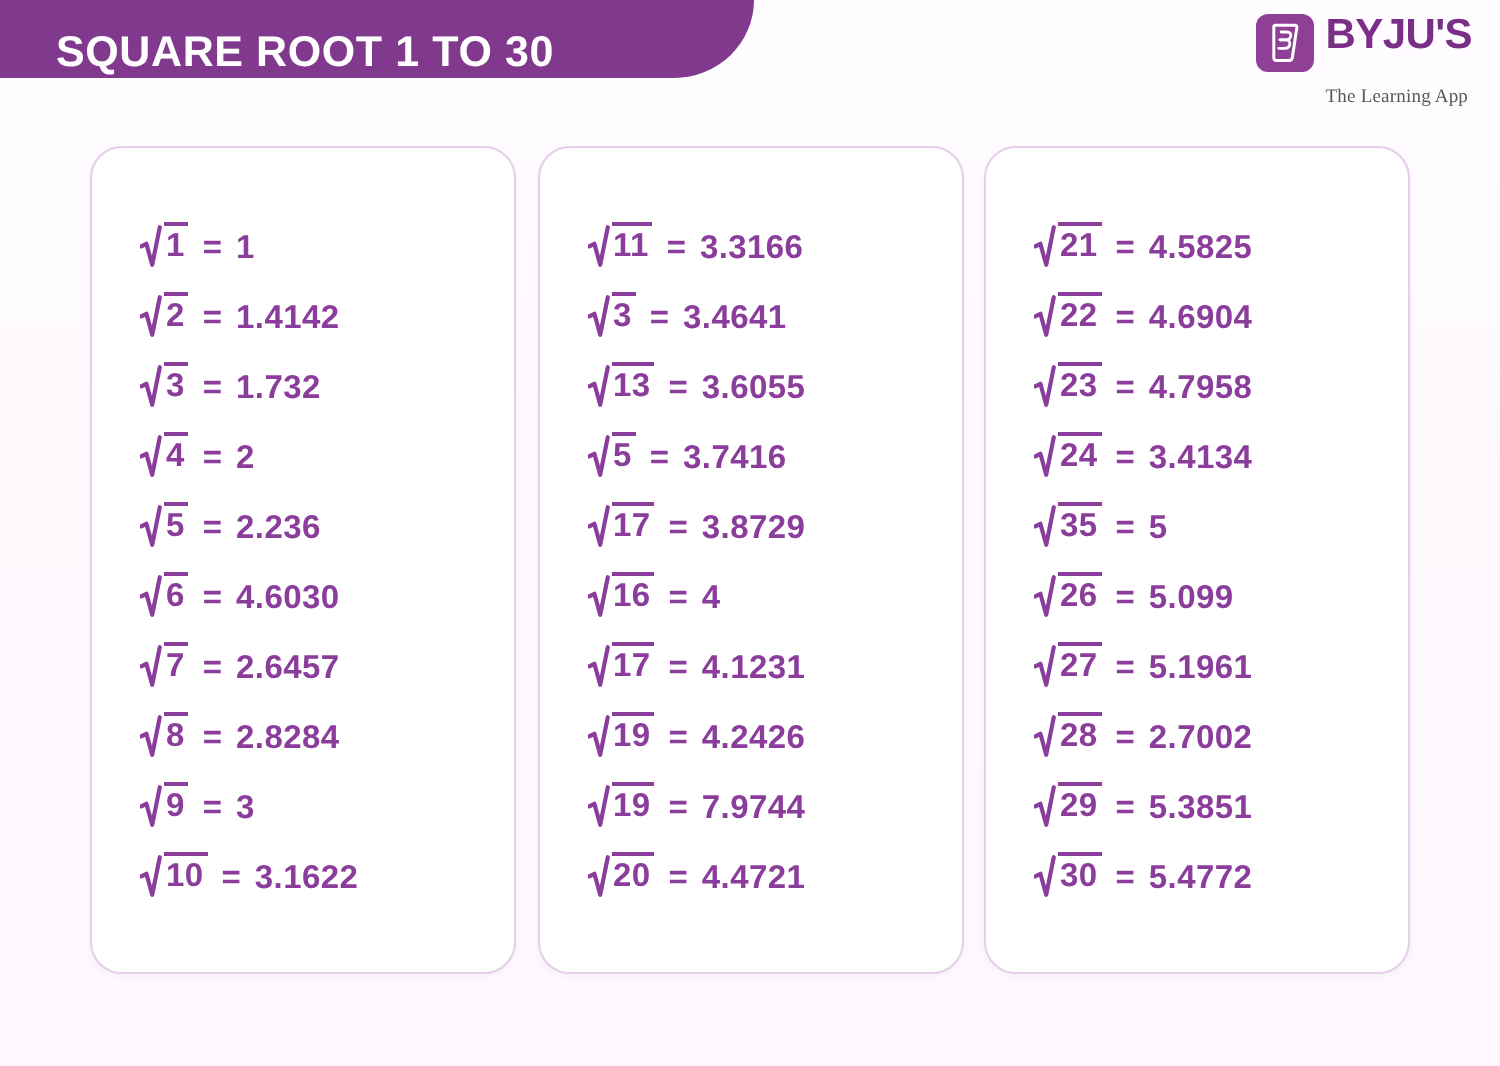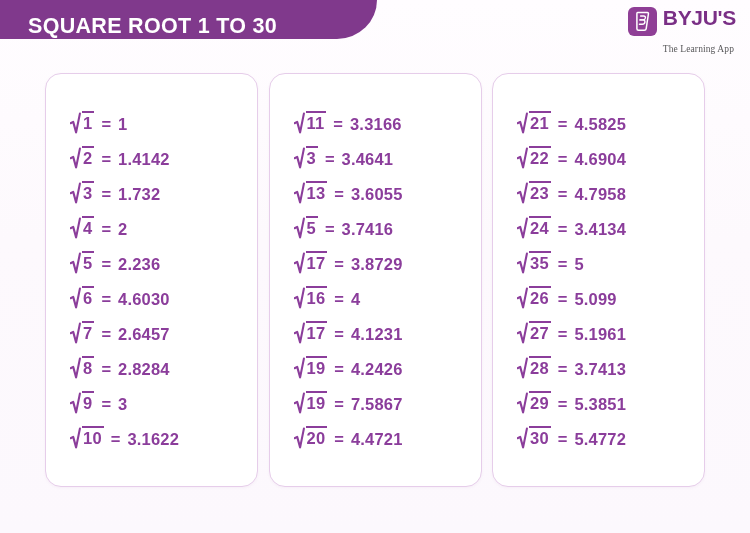--- a/index.html
+++ b/index.html
@@ -359,21 +359,21 @@
           <span class="val">4.2426</span>
         </div>
         <div class="row">
           <span class="radical">
             <svg width="11" height="22" viewBox="0 0 11 22" aria-hidden="true">
               <path d="M0.6 11.2 L3.2 9.9 L6.1 20.4 L9.9 1.6" fill="none" stroke="#8b3d9b" stroke-width="2.1" stroke-linecap="round" stroke-linejoin="round"></path>
             </svg>
           </span>
           <span class="radicand">19</span>
           <span class="eq">=</span>
-          <span class="val">7.5867</span>
+          <span class="val">7.9744</span>
         </div>
         <div class="row">
           <span class="radical">
             <svg width="11" height="22" viewBox="0 0 11 22" aria-hidden="true">
               <path d="M0.6 11.2 L3.2 9.9 L6.1 20.4 L9.9 1.6" fill="none" stroke="#8b3d9b" stroke-width="2.1" stroke-linecap="round" stroke-linejoin="round"></path>
             </svg>
           </span>
           <span class="radicand">20</span>
           <span class="eq">=</span>
           <span class="val">4.4721</span>
@@ -451,21 +451,21 @@
           <span class="val">5.1961</span>
         </div>
         <div class="row">
           <span class="radical">
             <svg width="11" height="22" viewBox="0 0 11 22" aria-hidden="true">
               <path d="M0.6 11.2 L3.2 9.9 L6.1 20.4 L9.9 1.6" fill="none" stroke="#8b3d9b" stroke-width="2.1" stroke-linecap="round" stroke-linejoin="round"></path>
             </svg>
           </span>
           <span class="radicand">28</span>
           <span class="eq">=</span>
-          <span class="val">3.7413</span>
+          <span class="val">2.7002</span>
         </div>
         <div class="row">
           <span class="radical">
             <svg width="11" height="22" viewBox="0 0 11 22" aria-hidden="true">
               <path d="M0.6 11.2 L3.2 9.9 L6.1 20.4 L9.9 1.6" fill="none" stroke="#8b3d9b" stroke-width="2.1" stroke-linecap="round" stroke-linejoin="round"></path>
             </svg>
           </span>
           <span class="radicand">29</span>
           <span class="eq">=</span>
           <span class="val">5.3851</span>

